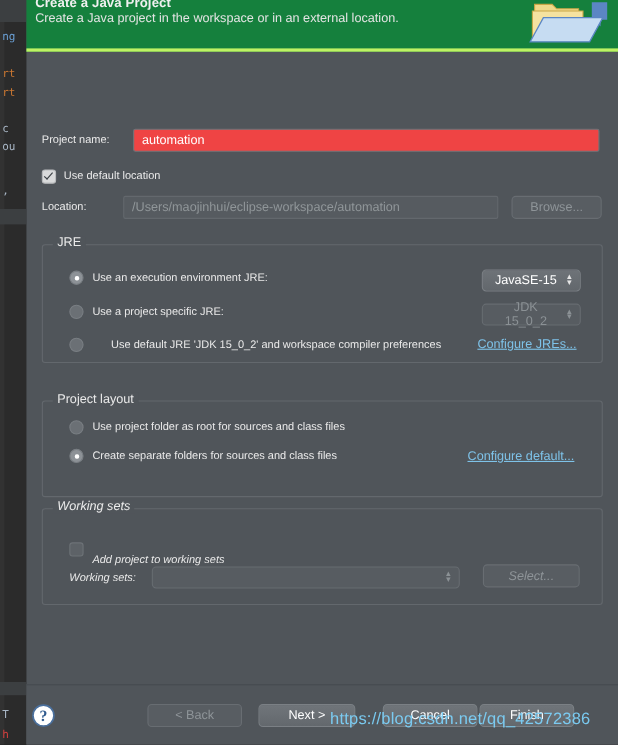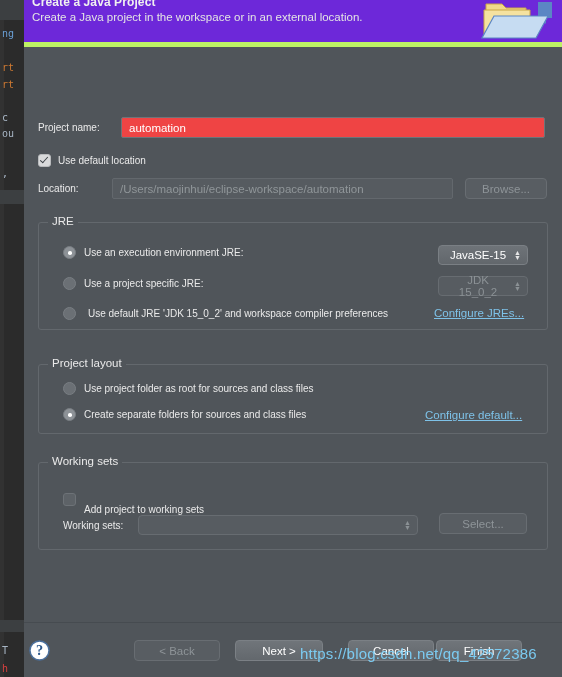--- a/index.html
+++ b/index.html
@@ -50,22 +50,22 @@
     left: 24px; top: 0;
     width: 538px; height: 677px;
     background: #50555a;
     color: #e8e8e8;
   }
 
   
   .banner {
     position: relative;
     height: 47px;
-    background: #6d28d9;
-    border-bottom: 5px solid #bef264;
+    background: #15803d;
+    border-bottom: 3px solid #bef264;
   }
   .banner-title {
     position: absolute;
     left: 8px; top: -5px;
     font-size: 12px; font-weight: bold;
     color: #f0f0f0;
     letter-spacing: .1px;
   }
   .banner-sub {
     position: absolute;
@@ -318,41 +318,41 @@
           <div class="radio"></div>
           <div class="lbl" style="margin-left:8px;">Use a project specific JRE:</div>
         </div>
         <div class="combo disabled" style="position:absolute; left:399px; top:53px; width:90px;">
           <span class="ctext">JDK 15_0_2</span>
           <span class="carrow">▲<br>▼</span>
         </div>
 
         <div class="row" style="left:24px; top:84px;">
           <div class="radio"></div>
-          <div class="lbl" style="margin-left:12px;">Use default JRE 'JDK 15_0_2' and workspace compiler preferences</div>
+          <div class="lbl" style="margin-left:25px;">Use default JRE 'JDK 15_0_2' and workspace compiler preferences</div>
         </div>
         <div class="link" style="position:absolute; left:395px; top:84px;">Configure JREs...</div>
       </div>
 
-      <div class="group" style="left:14px; top:317px; width:510px; height:70px;">
+      <div class="group" style="left:14px; top:317px; width:510px; height:88px;">
         <div class="group-title">Project layout</div>
 
         <div class="row" style="left:24px; top:43px;">
           <div class="radio on"></div>
           <div class="lbl" style="margin-left:8px;">Create separate folders for sources and class files</div>
         </div>
 
         <div class="row" style="left:24px; top:17px;">
           <div class="radio"></div>
           <div class="lbl" style="margin-left:8px;">Use project folder as root for sources and class files</div>
         </div>
         <div class="link" style="position:absolute; left:386px; top:44px;">Configure default...</div>
       </div>
 
-      <div class="group" style="left:14px; top:415px; width:510px; height:88px;">
+      <div class="group" style="left:14px; top:415px; width:510px; height:88px;font-style:italic;">
         <div class="group-title">Working sets</div>
 
         <div class="row" style="left:24px; top:21px;">
           <div class="cbox unchecked"></div>
           <div class="lbl" style="margin-left:8px;margin-top:20px;">Add project to working sets</div>
         </div>
 
         <div class="row" style="left:24px; top:52px;">
           <div class="lbl" style="width:75px;">Working sets:</div>
           <div class="combo disabled wide" style="width:280px;">

